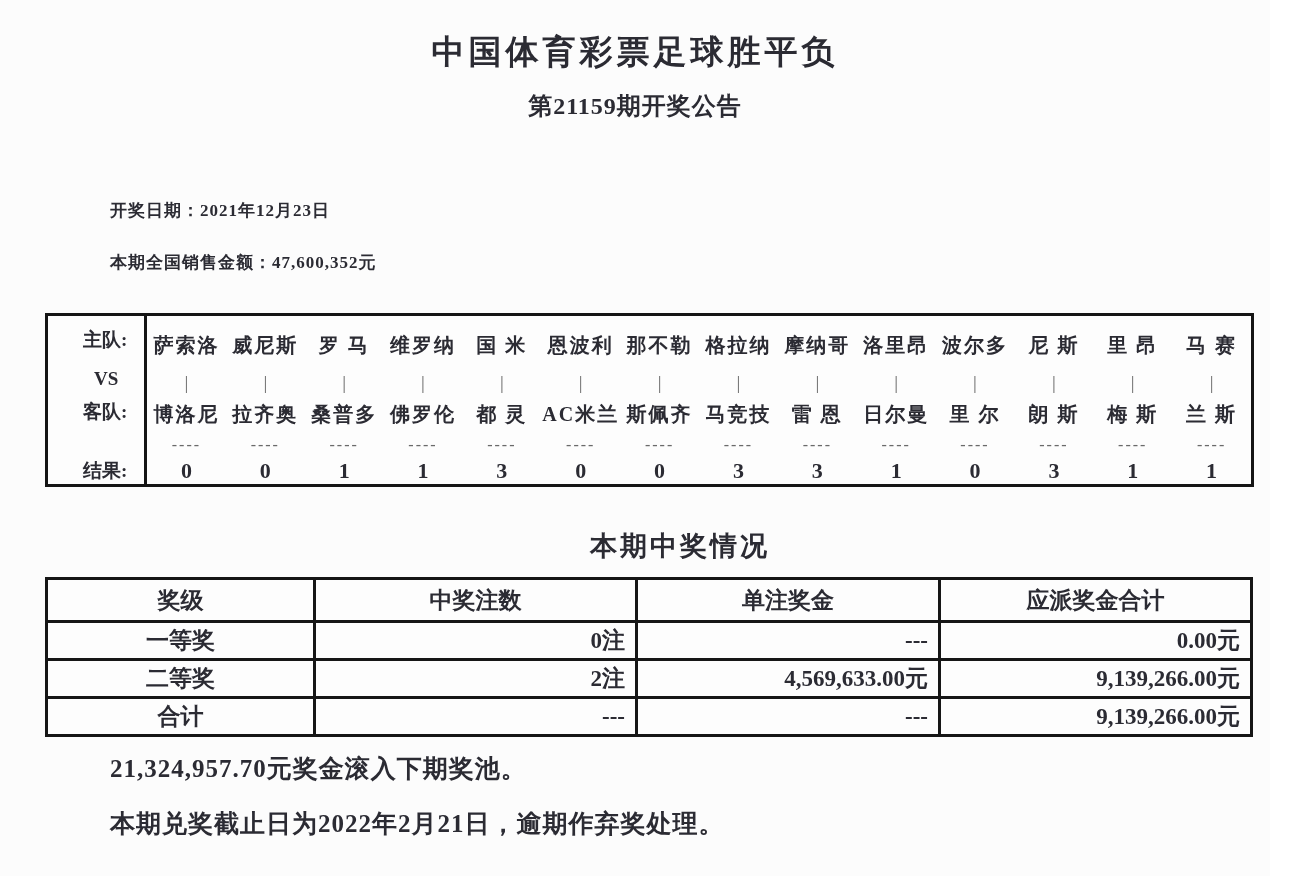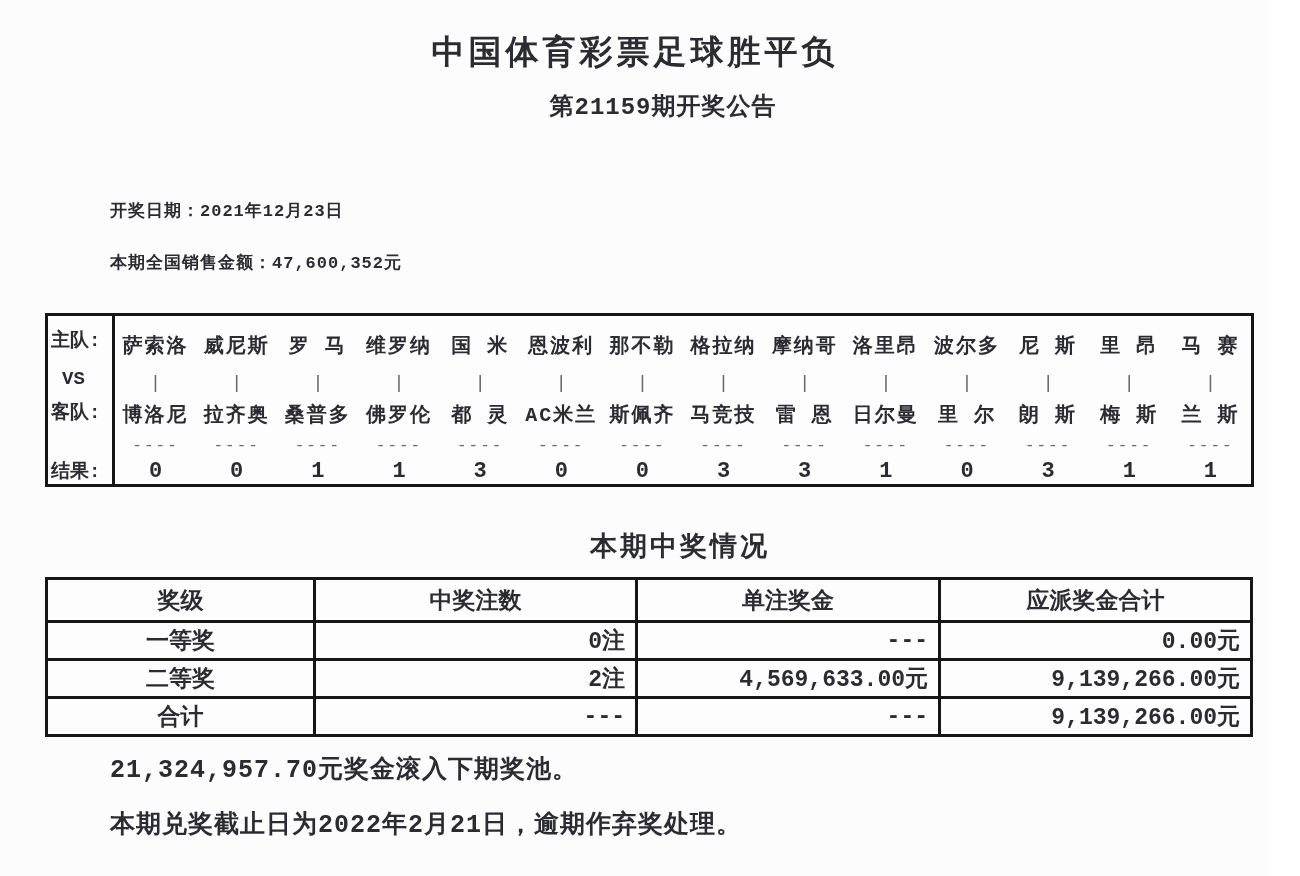--- a/index.html
+++ b/index.html
@@ -2,41 +2,40 @@
 <html><head>
 <meta charset="utf-8">
 <style>
   html, body { margin: 0; padding: 0; background: #ffffff; }
   .page {
     position: relative;
     width: 1270px;
     height: 876px;
     background: #fcfcfc;
     overflow: hidden;
-    font-family: Liberation Mono, monospace;
+    font-family: Liberation Serif, serif;
     color: #2b2b33;
   }
 
   
   .doc-title {
     position: absolute;
     top: 30px; left: 0; width: 100%;
     text-align: center;
     font-size: 33px;
     font-weight: bold;
     letter-spacing: 4px;
   }
   .doc-subtitle {
     position: absolute;
     top: 90px; left: 0; width: 100%;
     text-align: center;
     font-size: 24px;
     font-weight: 600;
     letter-spacing: 1px;
-    margin-left: 28px;
   }
 
   
   .info-line {
     position: absolute;
     left: 110px;
     font-size: 17px;
     font-weight: bold;
     letter-spacing: 1px;
   }
@@ -52,20 +51,21 @@
     display: flex;
     background: #fdfdfd;
     box-sizing: content-box;
   }
   .label-col {
     width: 64px;
     border-right: 3px solid #151515;
     display: flex;
     flex-direction: column;
     flex: none;
+    padding-left: 32px;
   }
   .match-cols {
     flex: 1;
     display: flex;
     margin-top: 7px;
   }
   .match-col {
     flex: 1;
     display: flex;
     flex-direction: column;

